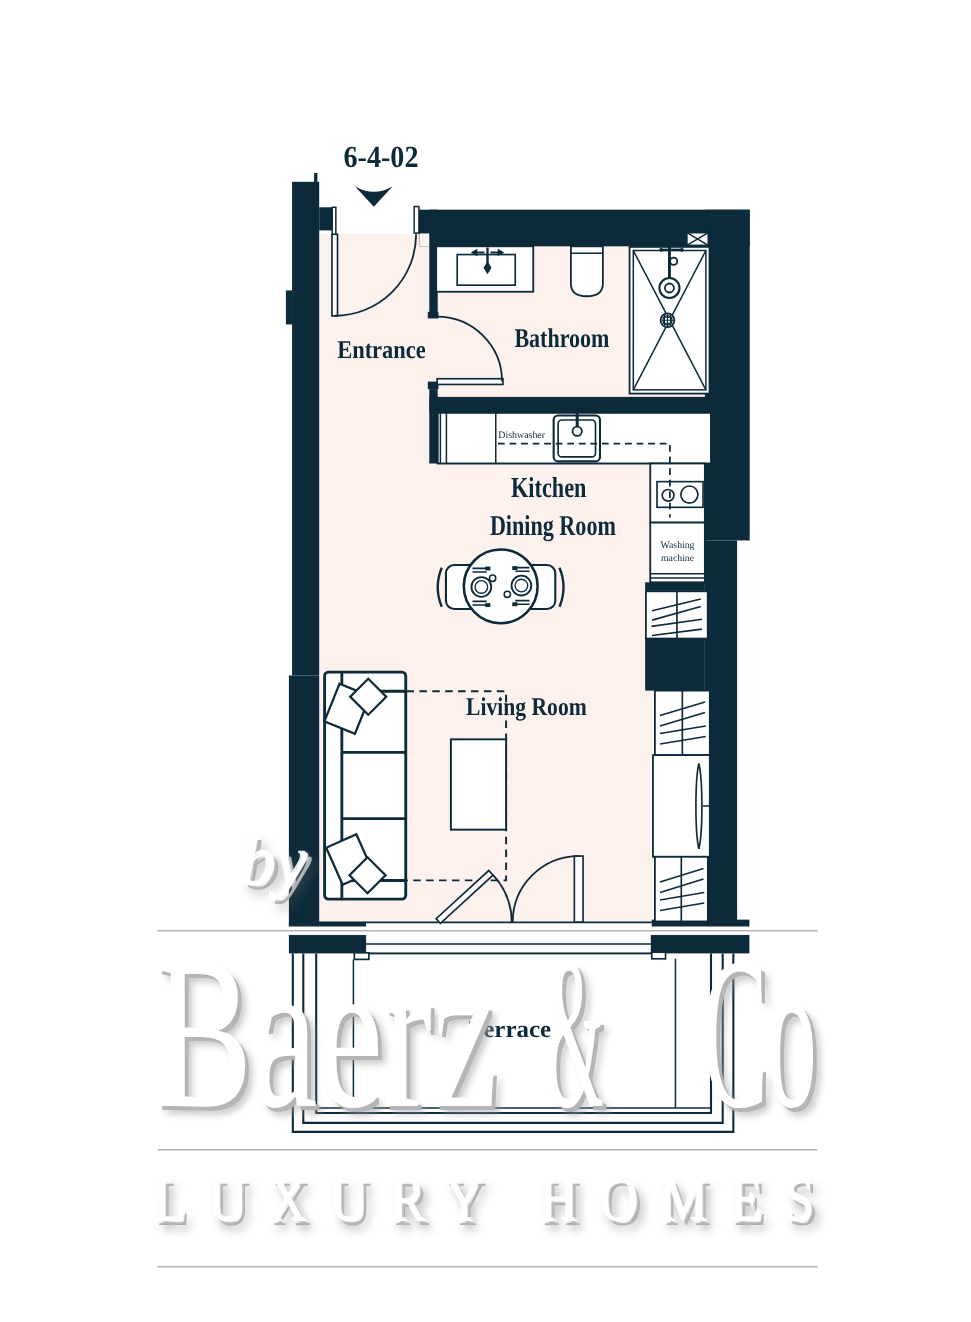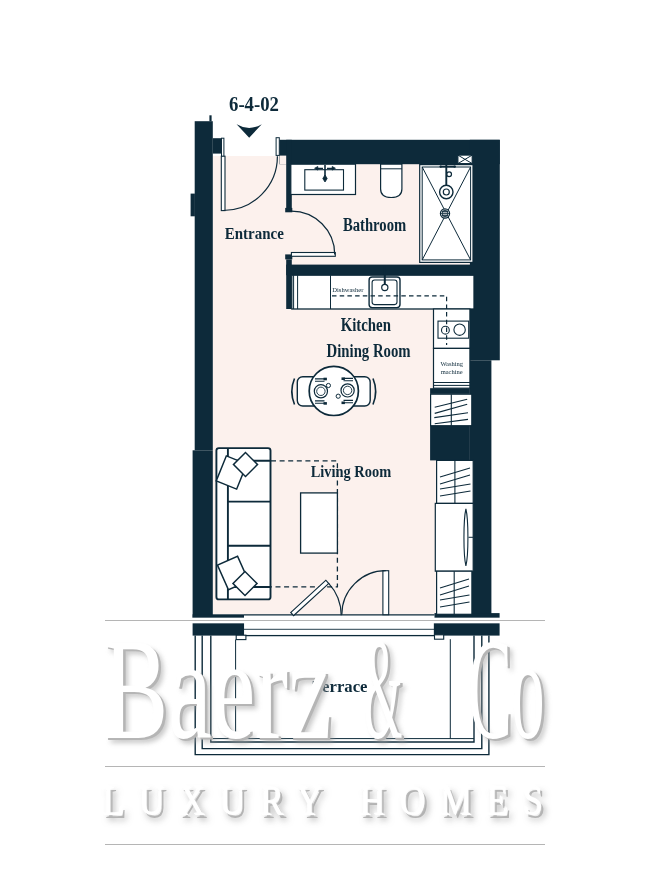--- a/index.html
+++ b/index.html
@@ -271,20 +271,21 @@
 <text x="316.8" y="292" font-size="6.6" text-anchor="middle">Dishwasher</text>
 
 <text x="420.7" y="365.5" font-size="6.5" text-anchor="middle">Washing</text>
 <text x="420.7" y="374" font-size="6.5" text-anchor="middle">machine</text>
 </g>
 </svg>
 
 
 <div class="wm-line" style="top:619.8px"></div>
 
+<div class="wm" id="wm-by" style="left:160.9px;top:548px;font-size:47px;font-style:italic;">by</div>
 
 <svg id="wm-big" width="647" height="881" viewBox="0 0 647 881" style="position:absolute;left:0;top:0;pointer-events:none;">
 <defs>
         <filter id="sblur" x="-20%" y="-20%" width="140%" height="140%">
           <feGaussianBlur stdDeviation="2.6"></feGaussianBlur>
         </filter>
       </defs>
 <g font-family="Liberation Serif, serif" font-size="144">
 <text y="742.5" fill="#9d9d9d" opacity="0.55" filter="url(#sblur)"><tspan x="107.8" textLength="228.7" lengthAdjust="spacingAndGlyphs">Baerz</tspan><tspan x="369.3" textLength="38.2" lengthAdjust="spacingAndGlyphs">&amp;</tspan><tspan x="473.1" textLength="76.4" lengthAdjust="spacingAndGlyphs">Co</tspan></text>
 <text y="740" fill="#b5b5b5"><tspan x="105.3" textLength="228.7" lengthAdjust="spacingAndGlyphs">Baerz</tspan><tspan x="366.8" textLength="38.2" lengthAdjust="spacingAndGlyphs">&amp;</tspan><tspan x="470.6" textLength="76.4" lengthAdjust="spacingAndGlyphs">Co</tspan></text>

